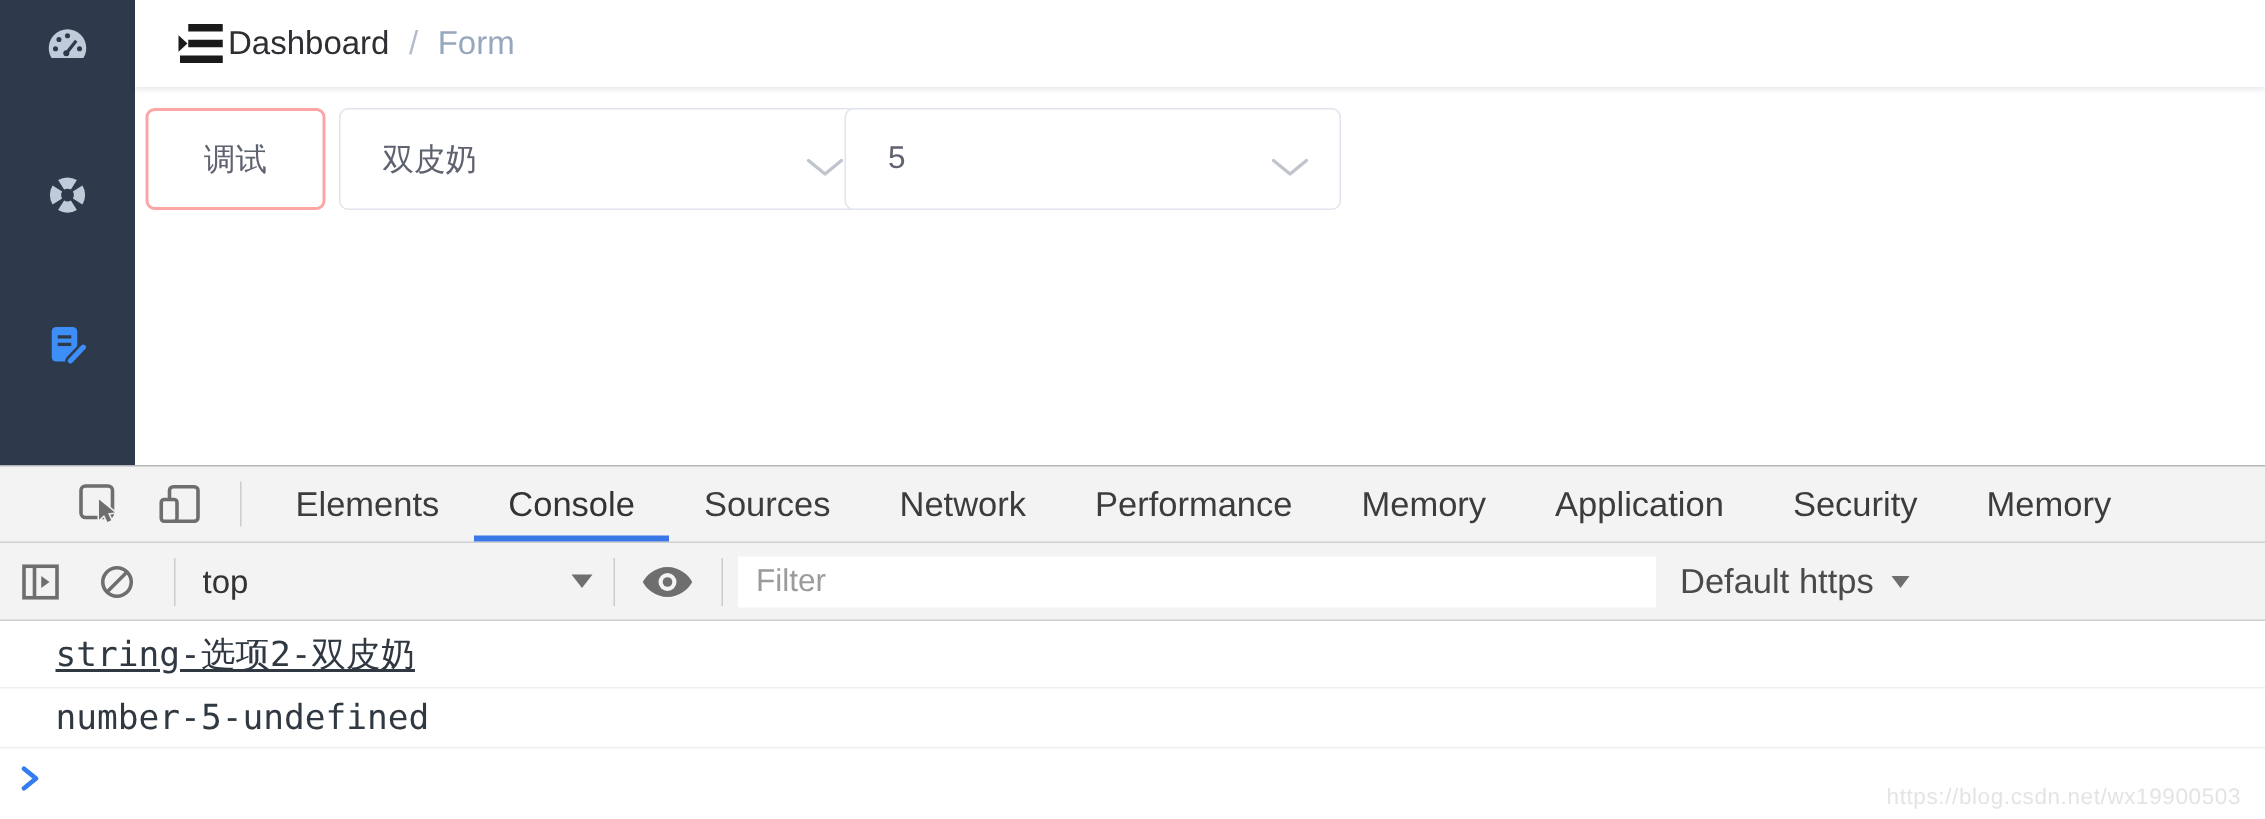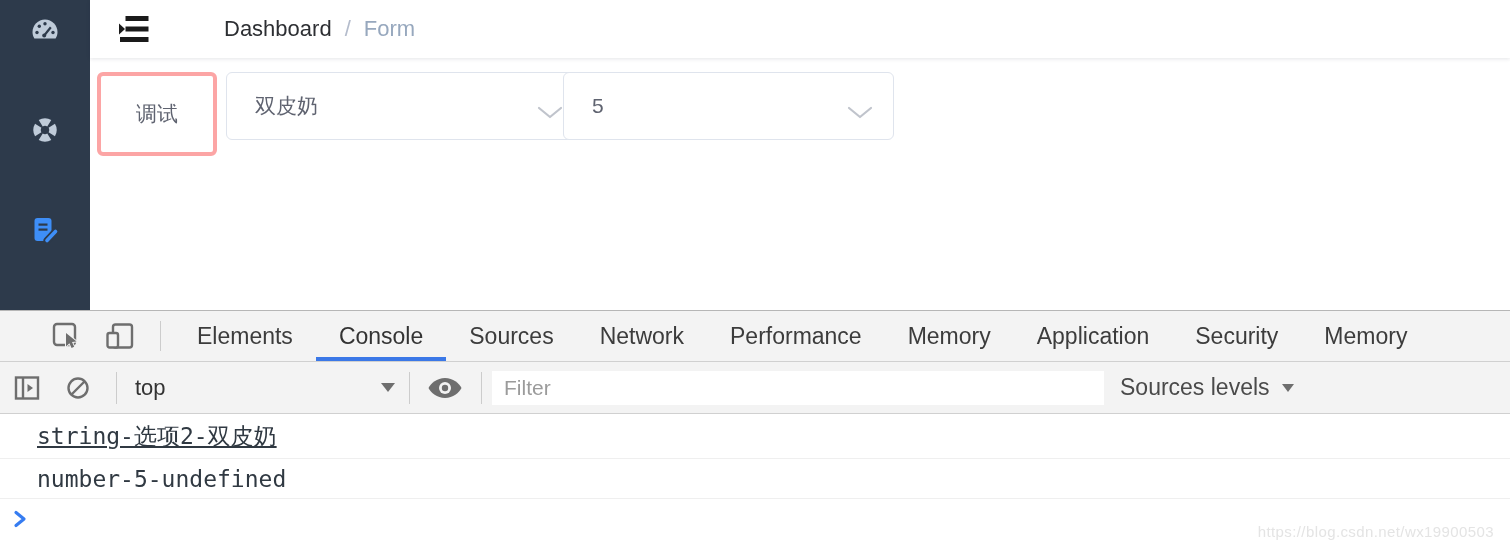--- a/index.html
+++ b/index.html
@@ -11,28 +11,28 @@
   .sidebar { position:absolute; left:0; top:0; width:90px; height:310px; background:#2d3a4b; }
   .side-item { position:absolute; left:0; width:90px; height:66px; display:flex; align-items:center; justify-content:center; cursor:pointer; }
   .side-item.i0 { top:0; }
   .side-item.i1 { top:99px; }
   .side-item.i2 { top:199px; }
 
   
   .navbar { position:absolute; left:90px; top:0; right:0; height:58px; background:#fff;
             box-shadow:0 1px 4px rgba(0,21,41,.11); display:flex; align-items:center; z-index:2; }
   .hamburger { margin-left:28px; width:34px; height:34px; display:flex; align-items:center; cursor:pointer; }
-  .breadcrumb { margin-left:72px; font-size:22px; display:flex; align-items:center; }
+  .breadcrumb { font-size:22px; display:flex; align-items:center; }
   .bc-1 { color:#2d2f33; }
   .bc-sep { color:#b4bccc; margin:0 13px; }
   .bc-2 { color:#97a8be; }
 
   
-  .btn-debug { position:absolute; left:97px; top:72px; width:120px; height:84px;
-               background:#fff; border:4px solid #fca5a5; border-radius:6px;
+  .btn-debug { position:absolute; left:97px; top:72px; width:120px; height:68px;
+               background:#fff; border:2px solid #fca5a5; border-radius:6px;
                font-family:"Liberation Sans",sans-serif; font-size:21px; color:#5f6370; cursor:pointer; }
   .el-select { position:absolute; top:72px; height:68px; background:#fff; border:1px solid #dfe4ed;
                border-radius:6px; display:flex; align-items:center; padding-left:28px;
                font-size:21px; color:#5f6370; cursor:pointer; }
   .sel-dish { left:226px; width:358px; }
   .sel-qty  { left:563px; width:331px; }
   .sel-caret { position:absolute; right:20px; top:28px; }
 
   
   .devtools { position:absolute; left:0; top:310px; width:1510px; height:236px;
@@ -206,21 +206,21 @@
       <span class="tb-icbtn ic-eye">
         <svg width="36" height="26" viewBox="0 0 36 26">
           <path d="M18 3C10 3 3.8 8.5 1.5 13 3.8 17.5 10 23 18 23s14.2-5.5 16.5-10C32.2 8.5 26 3 18 3z" fill="#6e6e6e"></path>
           <circle cx="18" cy="13" r="6" fill="#f3f3f3"></circle>
           <circle cx="18" cy="13" r="3.2" fill="#6e6e6e"></circle>
         </svg>
       </span>
       <span class="tb-vdiv d3"></span>
       <input class="filter-input" type="text" placeholder="Filter" style="">
       <div class="levels">
-        <span class="levels-label">Sources levels</span>
+        <span class="levels-label">Default https</span>
         <span class="tri-down"></span>
       </div>
     </div>
 
     <div class="dt-console">
       <div class="console-row r0">
         <span>string-选项2-双皮奶</span>
       </div>
       <div class="console-row r1">
         <span>number-5-undefined</span>

